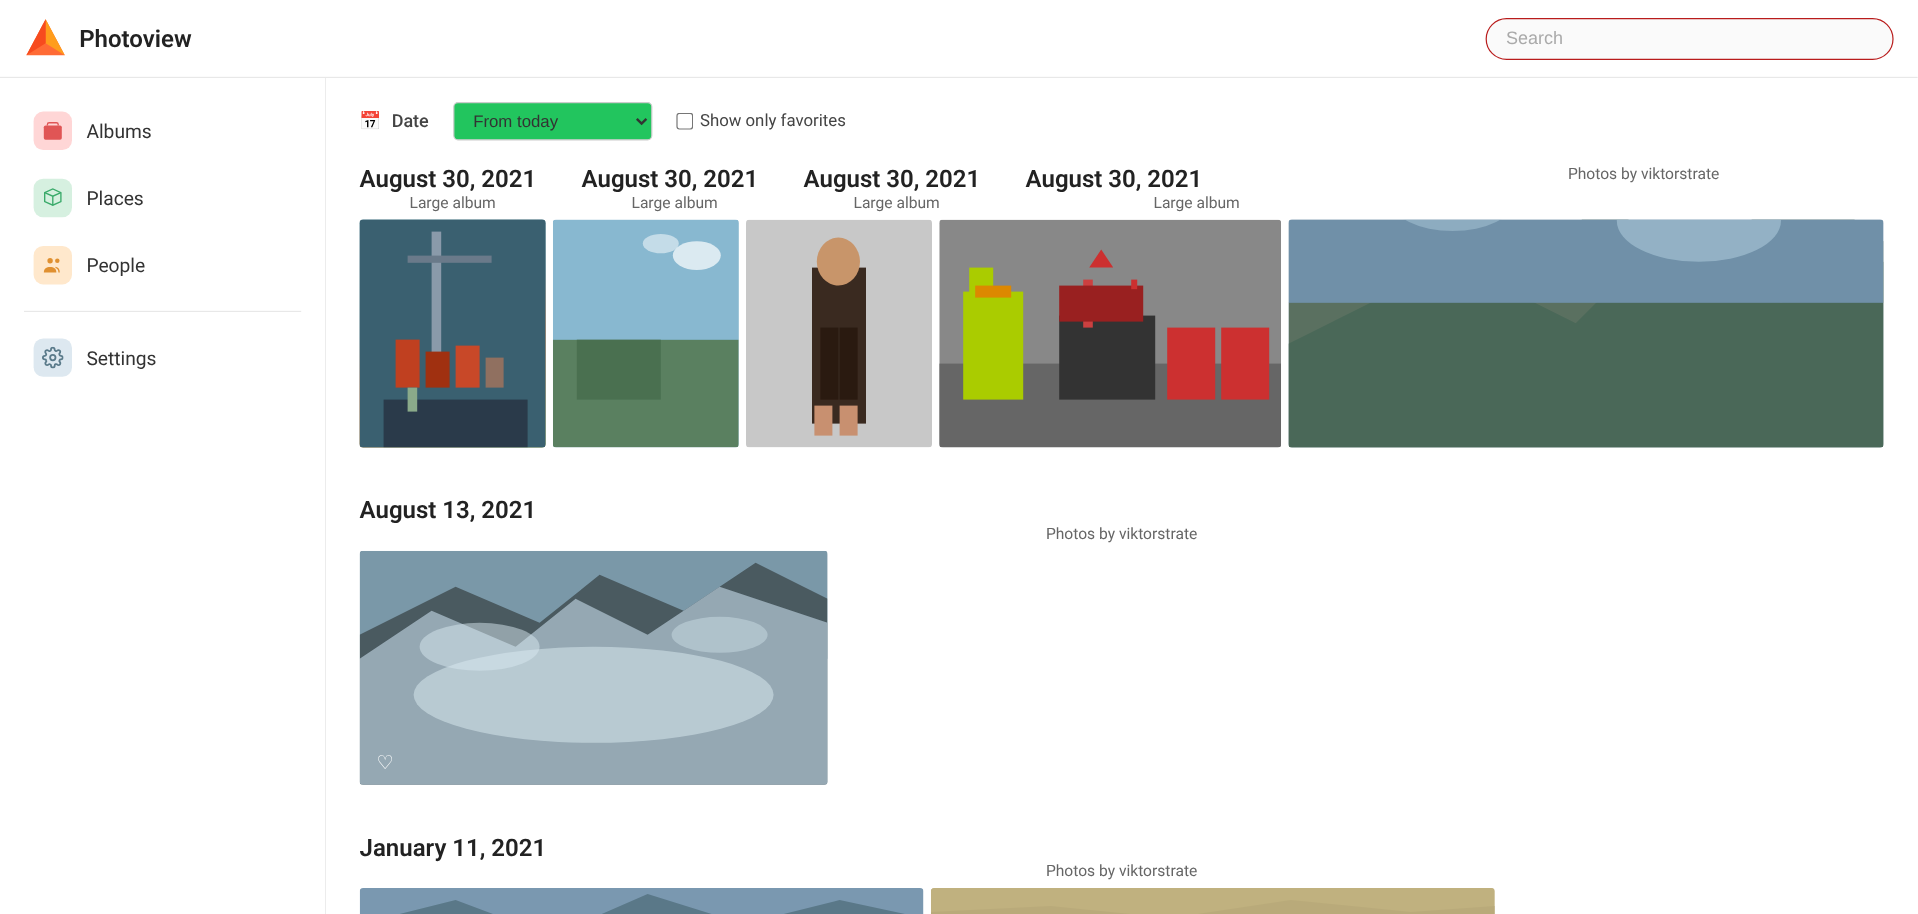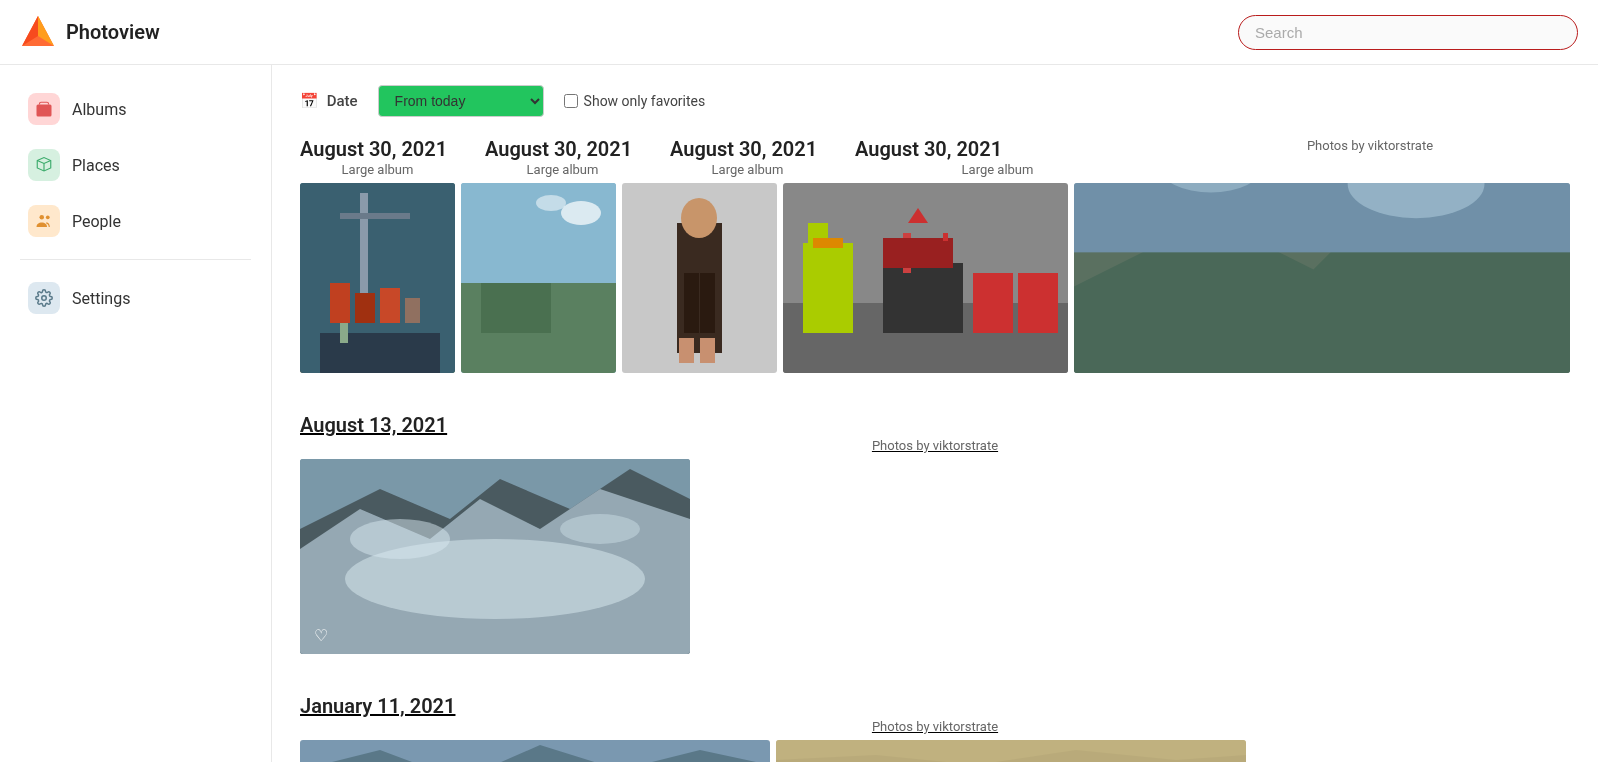--- a/index.html
+++ b/index.html
@@ -132,21 +132,21 @@
       align-items: center;
       gap: 6px;
       font-size: 14px;
       color: #444;
       cursor: pointer;
     }
     .favorites-checkbox { width: 14px; height: 14px; }
 
     
     .photo-group { margin-bottom: 40px; }
-    .group-header { margin-bottom: 6px; text-decoration: underline; }
+    .group-header { margin-bottom: 6px; }
     .group-date {
       font-size: 20px;
       font-weight: 600;
       color: #222;
     }
     .group-subtitle {
       font-size: 13px;
       color: #666;
       margin-top: 1px;
       text-align: center;

